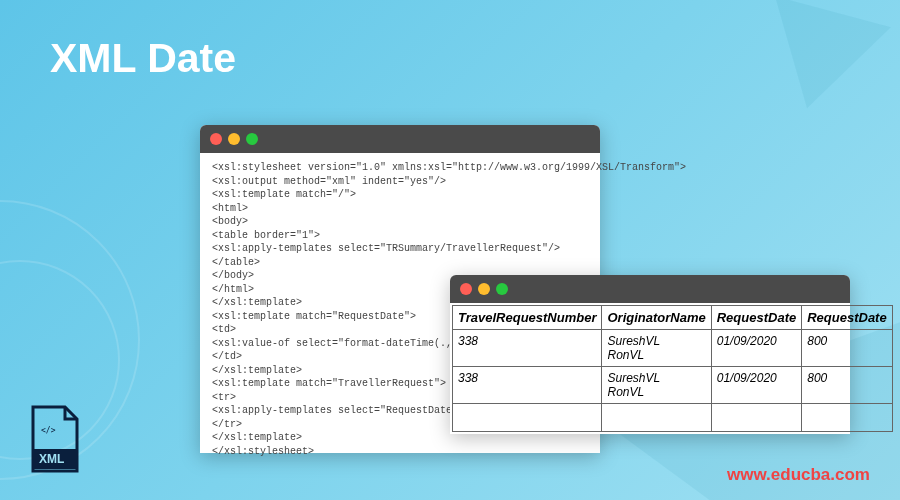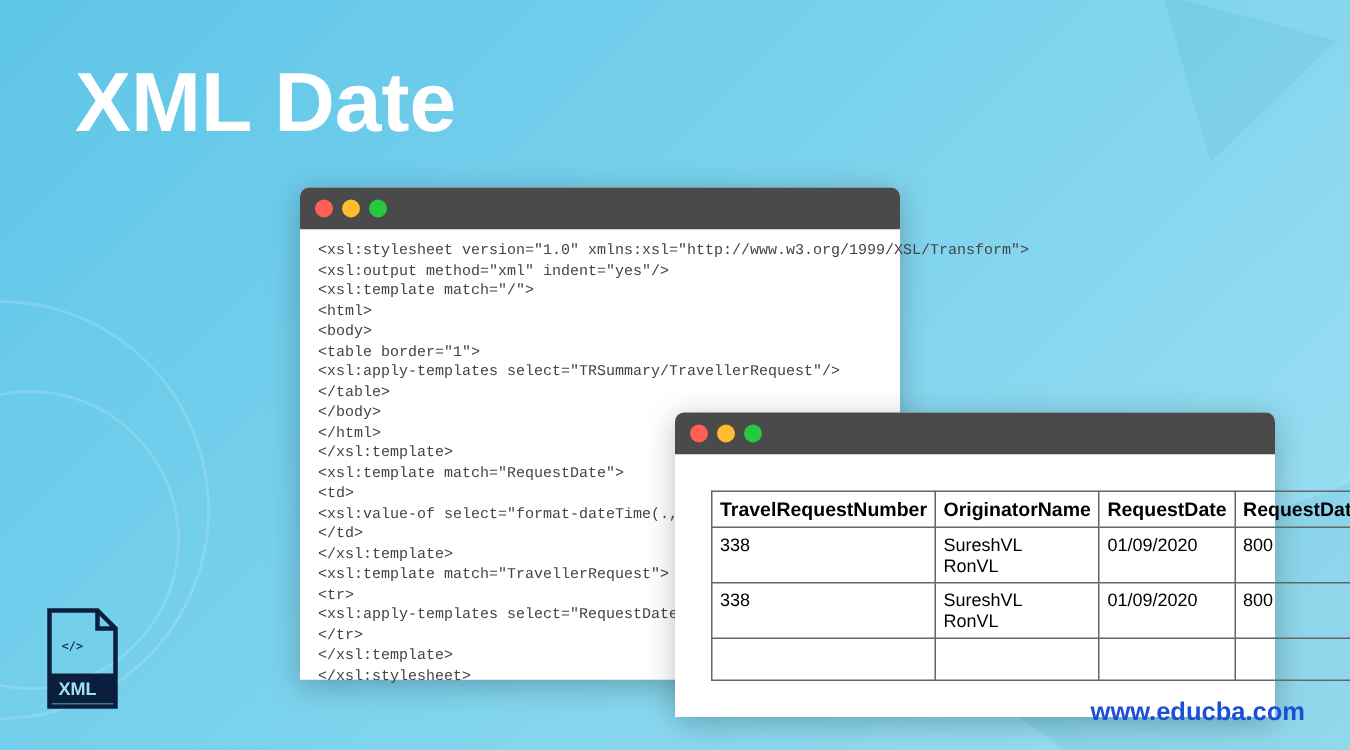--- a/index.html
+++ b/index.html
@@ -40,36 +40,36 @@
   border-right: 200px solid transparent;
   border-top: 300px solid #2a8fb5;
   right: -150px; bottom: -150px;
   transform: rotate(-20deg);
 }
 .title {
   position: absolute;
   top: 35px;
   left: 50px;
   color: #fff;
-  font-size: 56px;
+  font-size: 41px;
   font-weight: bold;
 }
 .xml-badge {
   position: absolute;
   left: 25px;
   bottom: 25px;
   width: 60px;
   height: 72px;
 }
 .xml-badge svg { width: 100%; height: 100%; }
 .website {
   position: absolute;
   right: 30px;
   bottom: 15px;
-  color: #1d4ed8;
+  color: #ef4444;
   font-size: 17px;
   font-weight: bold;
 }
 .window {
   position: absolute;
   background: #fff;
   border-radius: 6px 6px 0 0;
   box-shadow: 0 4px 20px rgba(0,0,0,0.25);
 }
 .window-titlebar {
@@ -101,21 +101,22 @@
   color: #444;
   white-space: pre;
   height: 300px;
 }
 .table-window {
   left: 450px;
   top: 275px;
   width: 400px;
 }
 .table-window .window-body {
-  padding: 24px;
+  padding: 2px;
+  font-style: italic;
 }
 .data-table {
   border-collapse: collapse;
   width: 100%;
   font-size: 12px;
 }
 .data-table th, .data-table td {
   border: 1px solid #666;
   padding: 4px 5px;
   text-align: left;

